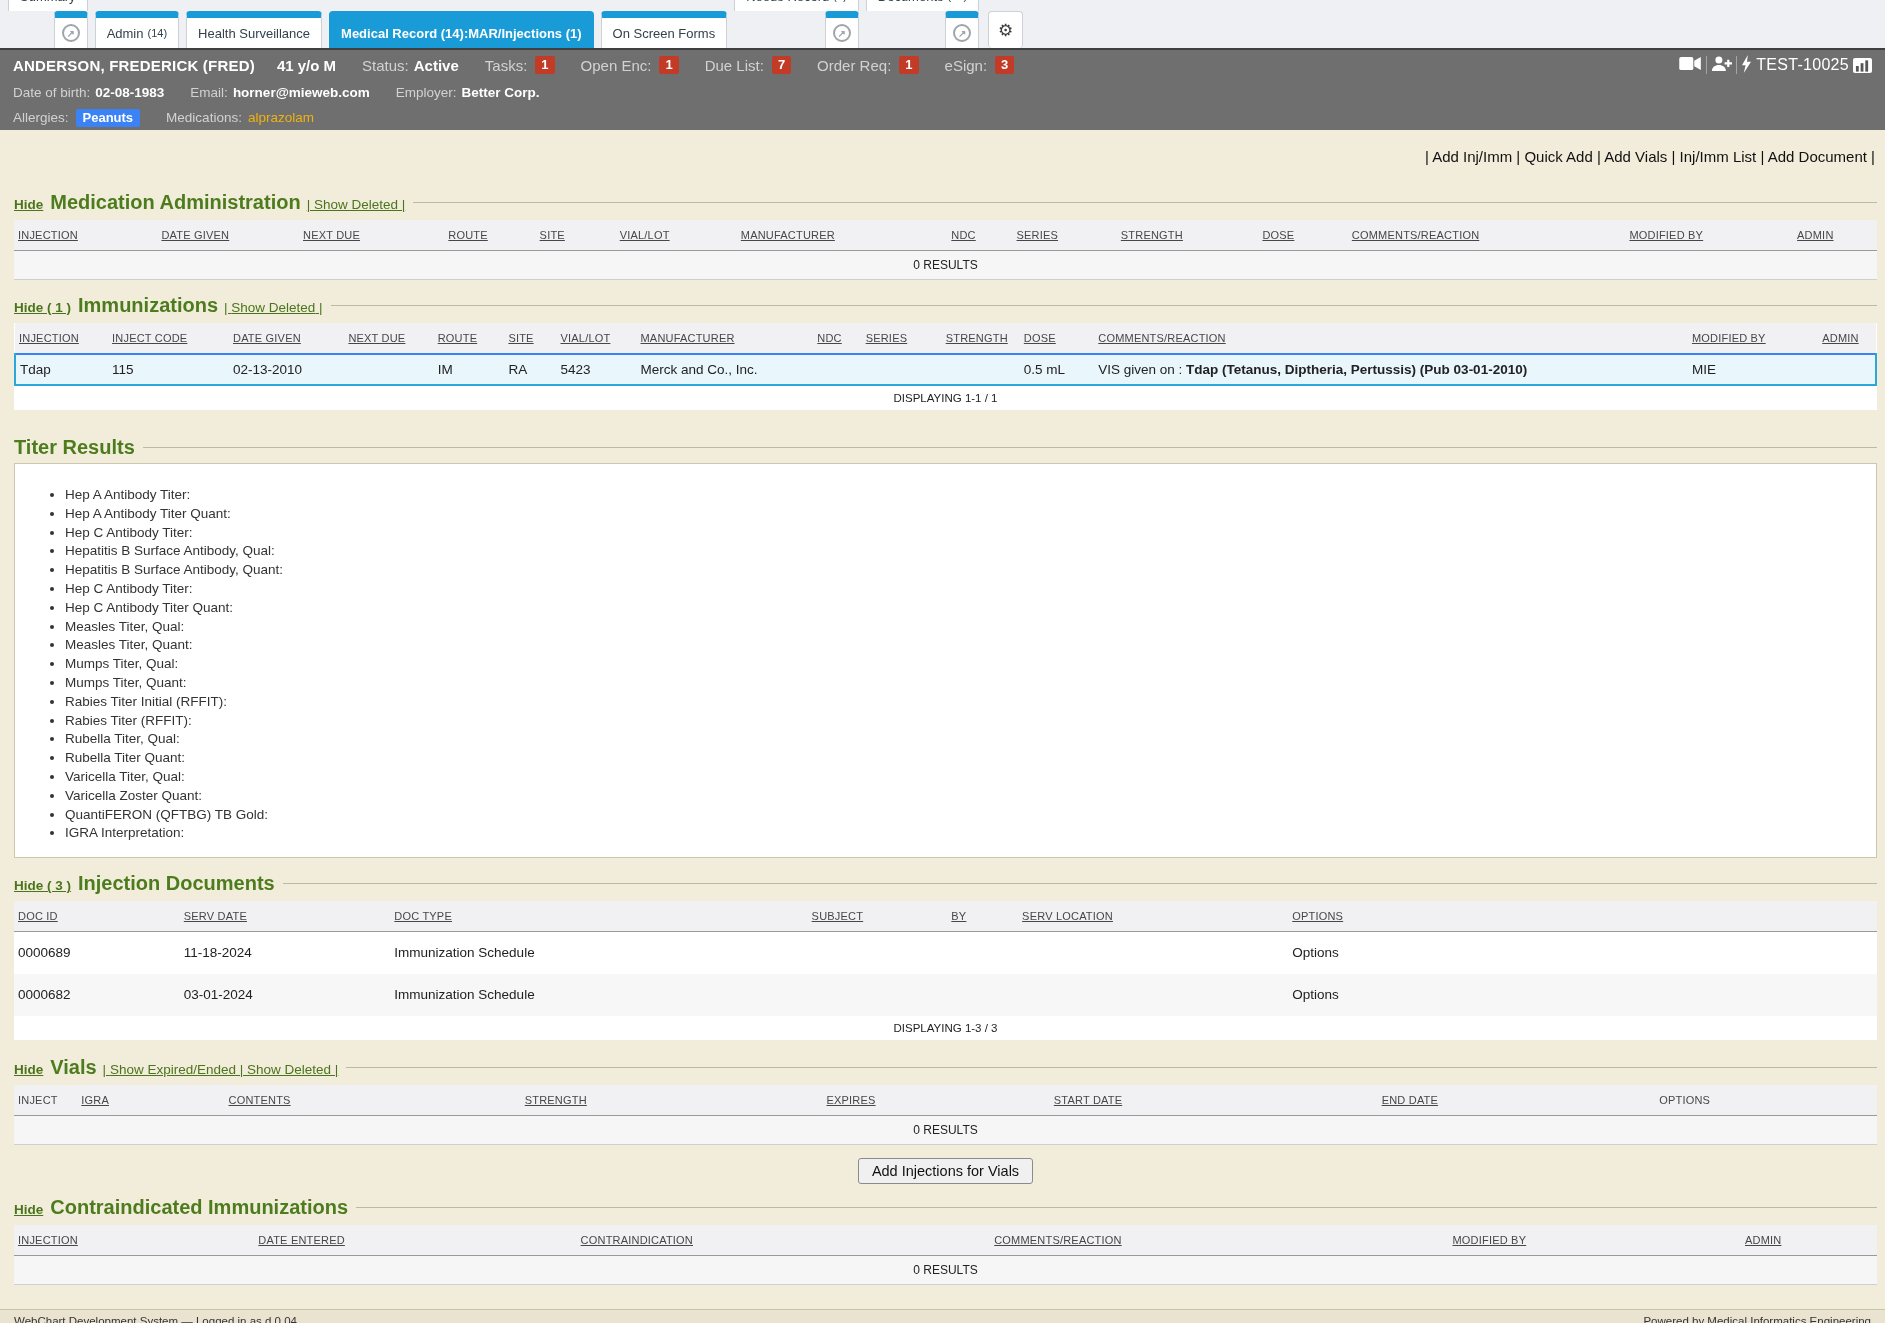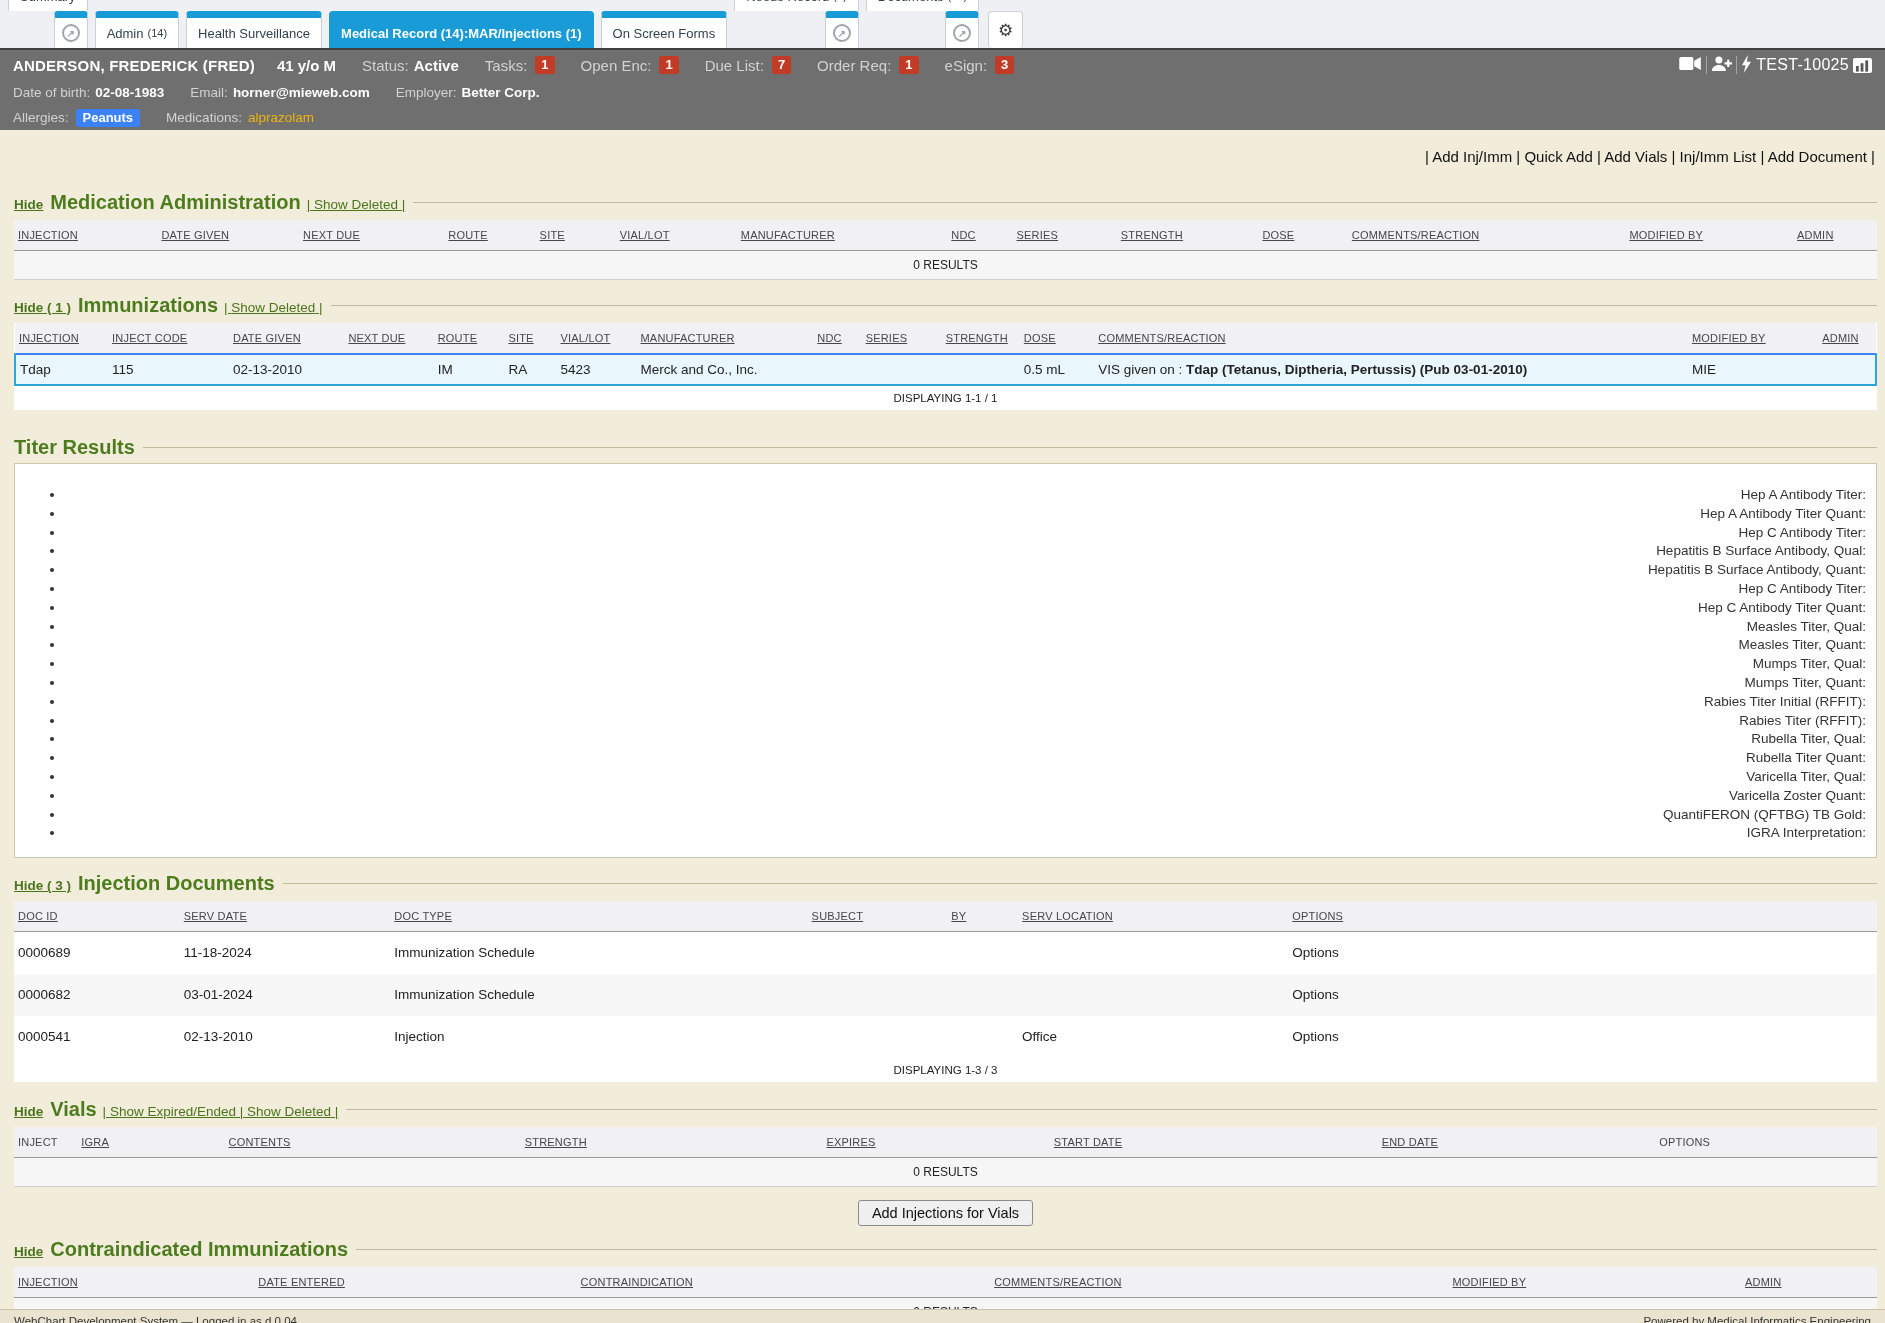--- a/index.html
+++ b/index.html
@@ -59,21 +59,21 @@
   table.grid thead th span { text-decoration:underline; cursor:pointer; }
   table.grid thead th.nou span { text-decoration:none; cursor:default; }
   td.emptyrow { background:#f6f6f7; text-align:center; font-size:12px; color:#222; padding:7px 4px; border-bottom:1px solid #cfcfcf; }
   td.displaying { text-align:center; font-size:11.5px; color:#222; padding:6px 4px; background:#fff; }
   tr.sel td { background:#e9f6fc; border-top:2px solid #3b82f6; border-bottom:2px solid #2ba7dc; padding:7px 4px; }
   tr.sel td:first-child { border-left:2px solid #2ba7dc; }
   tr.sel td:last-child { border-right:2px solid #2ba7dc; }
 
   
   .panel { background:#fff; border:1px solid #ccc7ad; margin-top:4px; padding:22px 10px 14px 28px; }
-  .panel ul { margin:0; padding-left:22px;text-align:right; }
+  .panel ul { margin:0; padding-left:22px; }
   .panel li { font-size:13.5px; color:#333; line-height:18.8px; }
 
   
   table.grid tbody tr.docrow td { vertical-align:top; padding:13px 4px 14px; }
   tr.docrow.alt td { background:#f7f7f8; }
   tr.docrow td.optcell { padding-top:22px; }
   tr.docrow:last-of-type td { border-bottom:1px solid #cfcfcf; }
 
   .btn-row { text-align:center; margin:13px 0 0 0; }
   .btn { font-family:"Liberation Sans", sans-serif; font-size:14.5px; color:#111; background:#f0f0f0; border:1px solid #8b8b8b; border-radius:3px; padding:4px 13px; cursor:pointer; }
@@ -391,29 +391,20 @@
           </tr>
           <tr class="docrow alt">
             <td>0000682</td>
             <td>03-01-2024</td>
             <td>Immunization Schedule</td>
             <td></td>
             <td></td>
             <td></td>
             <td class="optcell">Options</td>
           </tr>
-          <tr class="docrow">
-            <td>0000541</td>
-            <td>02-13-2010</td>
-            <td>Injection</td>
-            <td></td>
-            <td></td>
-            <td>Office</td>
-            <td class="optcell">Options</td>
-          </tr>
           <tr>
               <td class="displaying" colspan="7">DISPLAYING 1-3 / 3</td>
             </tr>
         </tbody>
       </table>
     </div>
 
     <div class="section" style="margin-top:16px">
       <div class="sect-head">
         <span class="hide-link">Hide</span>

